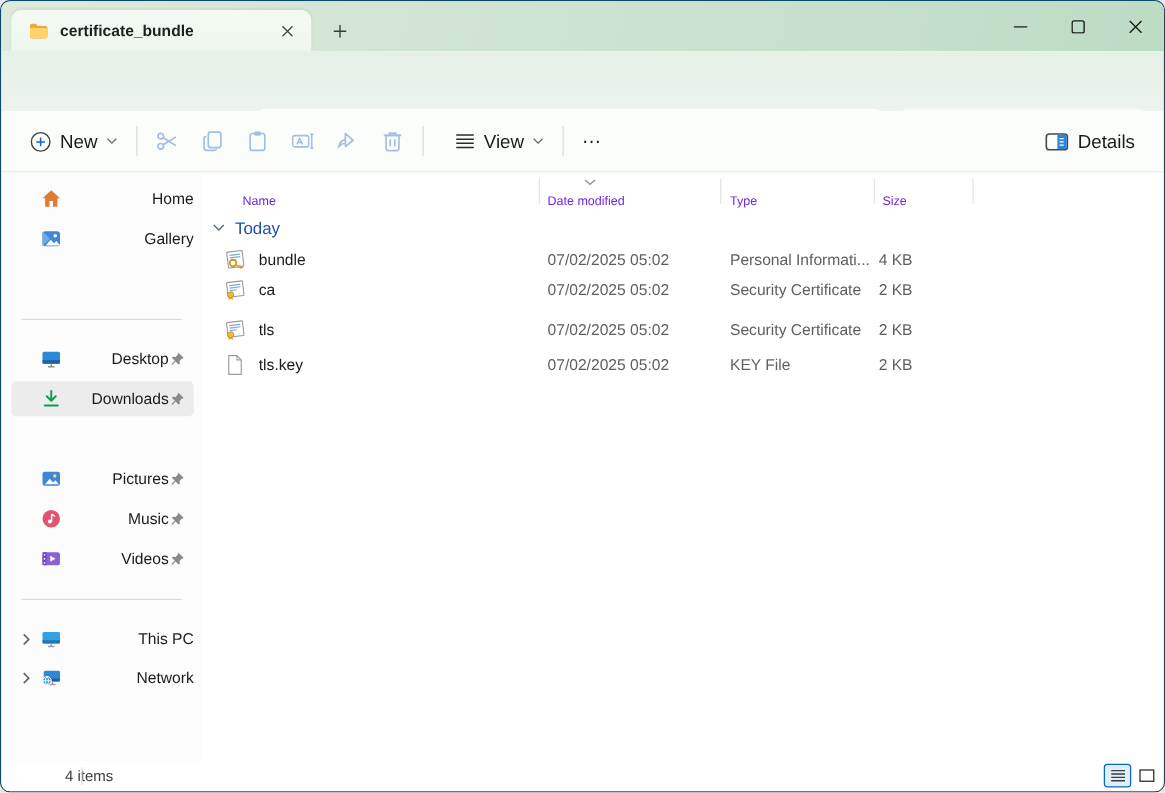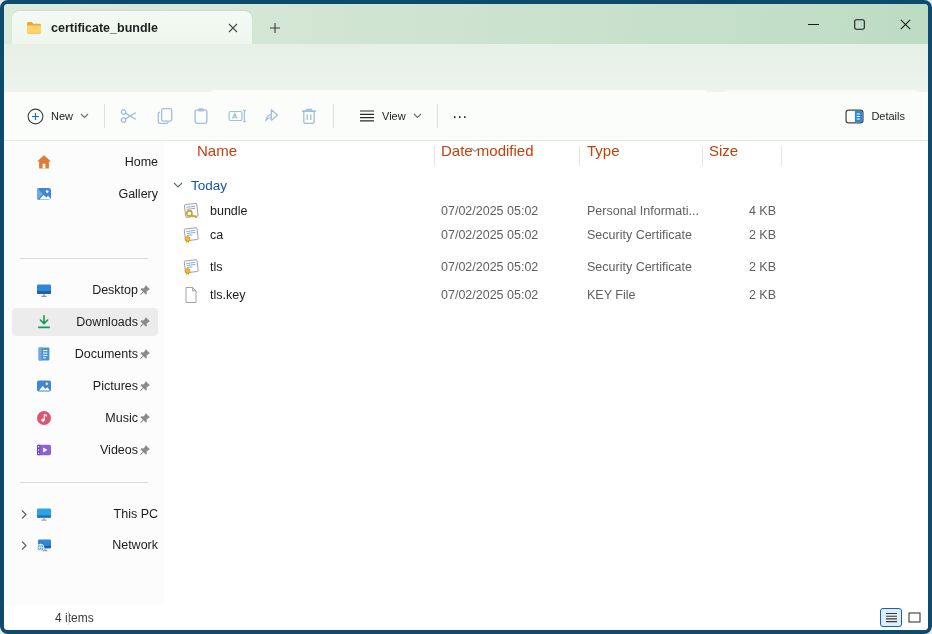--- a/index.html
+++ b/index.html
@@ -1,17 +1,17 @@
 <!DOCTYPE html>
 <html><head>
 <meta charset="utf-8">
 <style>
   * { margin:0; padding:0; box-sizing:border-box; }
   html,body { width:932px; height:634px; background:#e8e8e8; font-family:"Liberation Sans","DejaVu Sans",sans-serif; }
-  .window { position:relative; width:932px; height:634px; border:4px solid #0c4a6e; border-radius:8px; overflow:hidden; background:#fff; }
+  .window { position:relative; width:932px; height:634px; border:1px solid #0c4a6e; border-radius:8px; overflow:hidden; background:#fff; }
 
   
   .titlebar { position:absolute; left:0; top:0; width:100%; height:40px;
     background:linear-gradient(100deg,#dcecdc 0%,#cfe3d2 45%,#bddcc4 100%); }
   .tab { position:absolute; left:8px; top:7px; width:240px; height:33px;
     background:linear-gradient(180deg,#f4faf3,#eef6ee); border-radius:8px 8px 0 0;
     display:flex; align-items:center; padding:0 8px 0 14px; box-shadow:0 -1px 2px rgba(0,0,0,.06); }
   .tab-label { flex:1; margin-left:9px; font-size:12.5px; font-weight:700; color:#1f1f1f;
     white-space:nowrap; overflow:hidden; }
   .tab-close { width:22px; height:22px; border:none; background:transparent; border-radius:4px;
@@ -34,50 +34,50 @@
   .search-box { position:absolute; left:719px; top:46px; width:197px; height:36px;
     background:#f8fbf8; border-radius:6px; display:flex; align-items:center; padding:0 12px; }
   .search-box input { flex:1; border:none; background:transparent; outline:none;
     font-family:inherit; font-size:12.5px; color:#1b1b1b; }
   .search-box input::placeholder { color:#5c5c5c; opacity:1; }
 
   
   .toolbar { position:absolute; left:0; top:88px; width:100%; height:49px; background:#fbfdfb;
     border-bottom:1px solid #e4e7e4; display:flex; align-items:center; }
   .tbtn { height:34px; border:none; background:transparent; border-radius:5px; display:flex;
-    align-items:center; gap:7px; padding:0 9px; font-family:inherit; font-size:11px; color:#1b1b1b; cursor:pointer; }
+    align-items:center; gap:7px; padding:0 9px; font-family:inherit; font-size:15px; color:#1b1b1b; cursor:pointer; }
   .ticon { width:36px; height:34px; border:none; background:transparent; border-radius:5px;
     display:flex; align-items:center; justify-content:center; cursor:default; }
   .tb-div { width:1px; height:24px; background:#d9ddd9; margin:0 6px; }
   .details-btn { position:absolute; right:14px; }
 
   
   .sidebar { position:absolute; left:0; top:137px; width:160px; bottom:24px; background:#fbfcfb; }
   .snav { position:absolute; left:8px; width:146px; height:28px; display:flex; align-items:center;
     border-radius:4px; cursor:pointer; }
   .snav.selected { background:#ececec; }
   .snav .slot { width:24px; display:flex; align-items:center; justify-content:center; flex:none; }
   .snav .sicon { width:16px; height:16px; flex:none; margin-right:9px; display:flex; }
   .snav .slabel { flex:1; font-size:12.5px; color:#1b1b1b; white-space:nowrap; overflow:hidden;text-align:right; }
   .snav .pin { width:16px; flex:none; margin-right:4px; display:flex; }
   .side-div { position:absolute; left:16px; width:128px; height:1px; background:#d8dcd8; }
 
   .filearea { position:absolute; left:160px; top:137px; right:0; bottom:24px; background:#fff; }
-  .colhead { position:absolute; top:1px; height:24px; font-size:15px; color:#c2410c; cursor:pointer; }
+  .colhead { position:absolute; top:18px; height:24px; font-size:10px; color:#6d28d9; cursor:pointer; }
   .col-div { position:absolute; top:5px; height:20px; width:1px; background:#e4e4e4; }
   .sort-ind { position:absolute; top:-2px; left:306px; }
   .group-row { position:absolute; left:4px; top:31px; height:26px; display:flex; align-items:center; cursor:pointer; }
   .group-label { margin-left:8px; font-size:13.5px; font-weight:500; color:#1b52ad; }
   .frow { position:absolute; left:4px; width:628px; height:28px; border-radius:3px; cursor:default; }
   .frow .ficon { position:absolute; left:14px; top:5px; width:18px; height:18px; }
   .frow .fname { position:absolute; left:42px; top:7px; font-size:12.5px; color:#1b1b1b; }
   .frow .fdate { position:absolute; left:273px; top:7px; font-size:12.5px; color:#5f5f5f; }
   .frow .ftype { position:absolute; left:419px; top:7px; font-size:12.5px; color:#5f5f5f; width:138px;
     white-space:nowrap; overflow:hidden; }
-  .frow .fsize { position:absolute; left:495px; top:7px; width:113px; text-align:right; font-size:12.5px; color:#5f5f5f; }
+  .frow .fsize { position:absolute; left:495px; top:7px; width:113px; text-align:center; font-size:12.5px; color:#5f5f5f; }
 
   
   .statusbar { position:absolute; left:0; bottom:0; width:100%; height:24px; background:#fff; }
   .status-count { position:absolute; left:15px; top:5px; font-size:12px; color:#3a3a3a;margin-left:36px; }
   .status-div { position:absolute; left:64px; top:5px; width:1px; height:14px; background:#dcdcdc; }
   .vtoggle { position:absolute; top:2px; width:22px; height:19px; border-radius:3px; border:1px solid transparent;
     background:transparent; display:flex; align-items:center; justify-content:center; cursor:pointer; }
   .vtoggle.active { border-color:#0b64c8; background:#e0eefb; }
 </style>
 </head>
@@ -315,36 +315,20 @@
             <path d="M2.8 13.4h10.4"></path>
           </svg>
       </span>
       <span class="slabel">Downloads</span>
       <span class="pin">
         <svg width="13" height="13" viewBox="0 0 16 16">
             <path fill="#8a8a8a" d="M9.6 1.4l5 5-1.2 1.1-.7-.1-2.1 2.1.3 2.6-1.1 1.1-3-3-3.3 3.4-.9-.9 3.4-3.3-3-3 1.1-1.1 2.6.3 2.1-2.1-.1-.7z"></path>
           </svg>
       </span>
     </div>
-    <div class="snav" style="top:199px">
-      <span class="slot"></span>
-      <span class="sicon">
-        <svg width="16" height="16" viewBox="0 0 16 16">
-            <rect x="2.6" y="1.4" width="10.8" height="13.2" rx="1.4" fill="#4b8fd4"></rect>
-            <path d="M2.6 1.4h3v13.2h-3z" fill="#6fa9e0"></path>
-            <path d="M7 4.6h4.4M7 7h4.4M7 9.4h4.4M7 11.8h3" stroke="#fff" stroke-width="1" fill="none"></path>
-          </svg>
-      </span>
-      <span class="slabel">Documents</span>
-      <span class="pin">
-        <svg width="13" height="13" viewBox="0 0 16 16">
-            <path fill="#8a8a8a" d="M9.6 1.4l5 5-1.2 1.1-.7-.1-2.1 2.1.3 2.6-1.1 1.1-3-3-3.3 3.4-.9-.9 3.4-3.3-3-3 1.1-1.1 2.6.3 2.1-2.1-.1-.7z"></path>
-          </svg>
-      </span>
-    </div>
     <div class="snav" style="top:231px">
       <span class="slot"></span>
       <span class="sicon">
         <svg width="16" height="16" viewBox="0 0 16 16">
             <rect x="1" y="2.4" width="14" height="11.2" rx="1.8" fill="#3f86d8"></rect>
             <circle cx="10.8" cy="5.8" r="1.4" fill="#ffd968"></circle>
             <path d="M3 12.4l3.8-4.4 2.6 3 2-1.8 2.6 3.2z" fill="#fff"></path>
           </svg>
       </span>
       <span class="slabel">Pictures</span>

